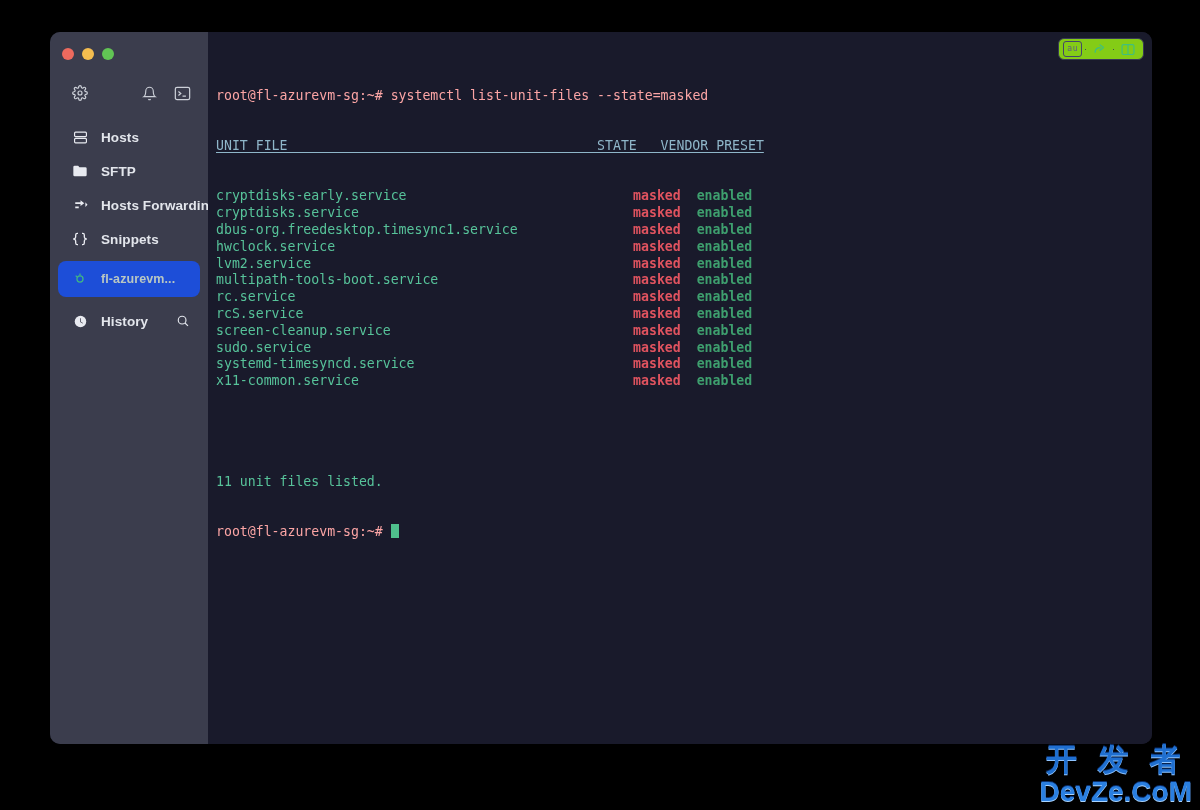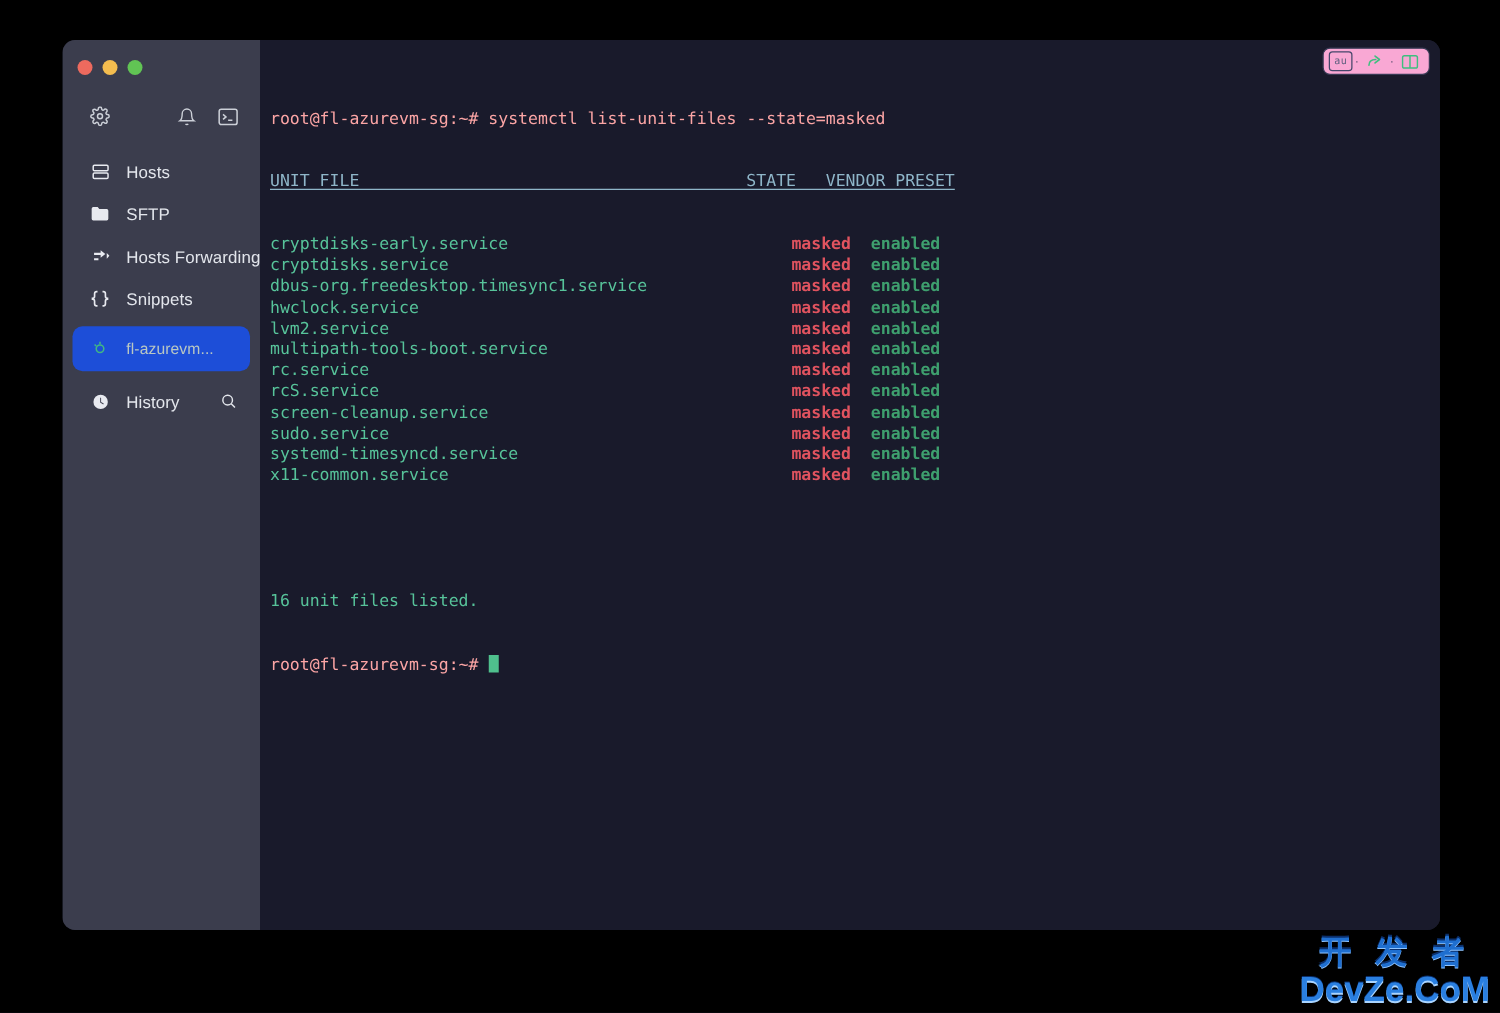--- a/index.html
+++ b/index.html
@@ -81,21 +81,21 @@
   .nav-item .nav-icon {
     width: 20px;
     height: 18px;
     display: inline-flex;
     align-items: center;
     justify-content: center;
     color: #e8eaf0;
     margin-right: 11px;
     flex: 0 0 20px;
   }
-  .nav-item .nav-label { white-space: nowrap; }
+  .nav-item .nav-label { white-space: nowrap; font-weight: bold; }
 
   .nav-item.session {
     background: #1d4ed8;
     height: 36px;
     border-radius: 8px;
     margin-top: 5px;
   }
   .nav-item.session .nav-icon { color: #41b883; }
   .nav-item.session .nav-label { color: #b9c7c2; font-size: 12.5px; }
 
@@ -116,21 +116,21 @@
     overflow: hidden;
   }
 
   #terminal-controls {
     position: absolute;
     top: 6px;
     right: 8px;
     display: flex;
     align-items: center;
     gap: 0px;
-    background: #f9a8d4;
+    background: #84cc16;
     border: 1px solid #383a55;
     border-radius: 6px;
     padding: 3px 4px;
     height: 22px;
   }
   .ctl {
     display: inline-flex;
     align-items: center;
     justify-content: center;
     height: 16px;
@@ -182,21 +182,21 @@
   #watermark {
     position: absolute;
     right: 8px;
     bottom: 4px;
     text-align: center;
     line-height: 1;
     user-select: none;
   }
   #wm-cn {
     font-family: "DejaVu Sans", sans-serif;
-    font-size: 26px;
+    font-size: 31px;
     font-weight: bold;
     letter-spacing: 5px;
     color: #1f6fd0;
     text-shadow: 0 1px 0 #8fc4ff, 0 -1px 0 #0b2f6b;
     display: block;
   }
   #wm-en {
     font-family: Liberation Sans, sans-serif;
     font-size: 28px;
     font-weight: bold;
@@ -337,21 +337,21 @@
           <line x1="12" y1="2.5" x2="12" y2="19.5"></line>
         </svg>
       </span>
     </div>
 
     <div id="terminal-body">
       <div class="t-line"><span class="t-cmd">root@fl-azurevm-sg:~#</span><span class="t-cmd"> systemctl list-unit-files --state=masked</span></div>
       <div class="t-line"><span class="t-head">UNIT FILE                                       STATE   VENDOR PRESET</span></div>
       <div id="table-rows"><div class="t-line"><span class="t-unit">cryptdisks-early.service                        </span><span class="t-state-masked">masked</span><span>  </span><span class="t-state-enabled">enabled</span></div><div class="t-line"><span class="t-unit">cryptdisks.service                              </span><span class="t-state-masked">masked</span><span>  </span><span class="t-state-enabled">enabled</span></div><div class="t-line"><span class="t-unit">dbus-org.freedesktop.timesync1.service          </span><span class="t-state-masked">masked</span><span>  </span><span class="t-state-enabled">enabled</span></div><div class="t-line"><span class="t-unit">hwclock.service                                 </span><span class="t-state-masked">masked</span><span>  </span><span class="t-state-enabled">enabled</span></div><div class="t-line"><span class="t-unit">lvm2.service                                    </span><span class="t-state-masked">masked</span><span>  </span><span class="t-state-enabled">enabled</span></div><div class="t-line"><span class="t-unit">multipath-tools-boot.service                    </span><span class="t-state-masked">masked</span><span>  </span><span class="t-state-enabled">enabled</span></div><div class="t-line"><span class="t-unit">rc.service                                      </span><span class="t-state-masked">masked</span><span>  </span><span class="t-state-enabled">enabled</span></div><div class="t-line"><span class="t-unit">rcS.service                                     </span><span class="t-state-masked">masked</span><span>  </span><span class="t-state-enabled">enabled</span></div><div class="t-line"><span class="t-unit">screen-cleanup.service                          </span><span class="t-state-masked">masked</span><span>  </span><span class="t-state-enabled">enabled</span></div><div class="t-line"><span class="t-unit">sudo.service                                    </span><span class="t-state-masked">masked</span><span>  </span><span class="t-state-enabled">enabled</span></div><div class="t-line"><span class="t-unit">systemd-timesyncd.service                       </span><span class="t-state-masked">masked</span><span>  </span><span class="t-state-enabled">enabled</span></div><div class="t-line"><span class="t-unit">x11-common.service                              </span><span class="t-state-masked">masked</span><span>  </span><span class="t-state-enabled">enabled</span></div></div>
       <div class="t-blank"></div>
-      <div class="t-line"><span class="t-info">16 unit files listed.</span></div>
+      <div class="t-line"><span class="t-info">11 unit files listed.</span></div>
       <div class="t-line"><span class="t-cmd">root@fl-azurevm-sg:~#</span><span> </span><span class="cursor"></span></div>
     </div>
 
   </div>
 </div>
 
 <div id="watermark">
   <span id="wm-cn">开 发 者</span>
   <span id="wm-en">DevZe.CoM</span>
 </div>

